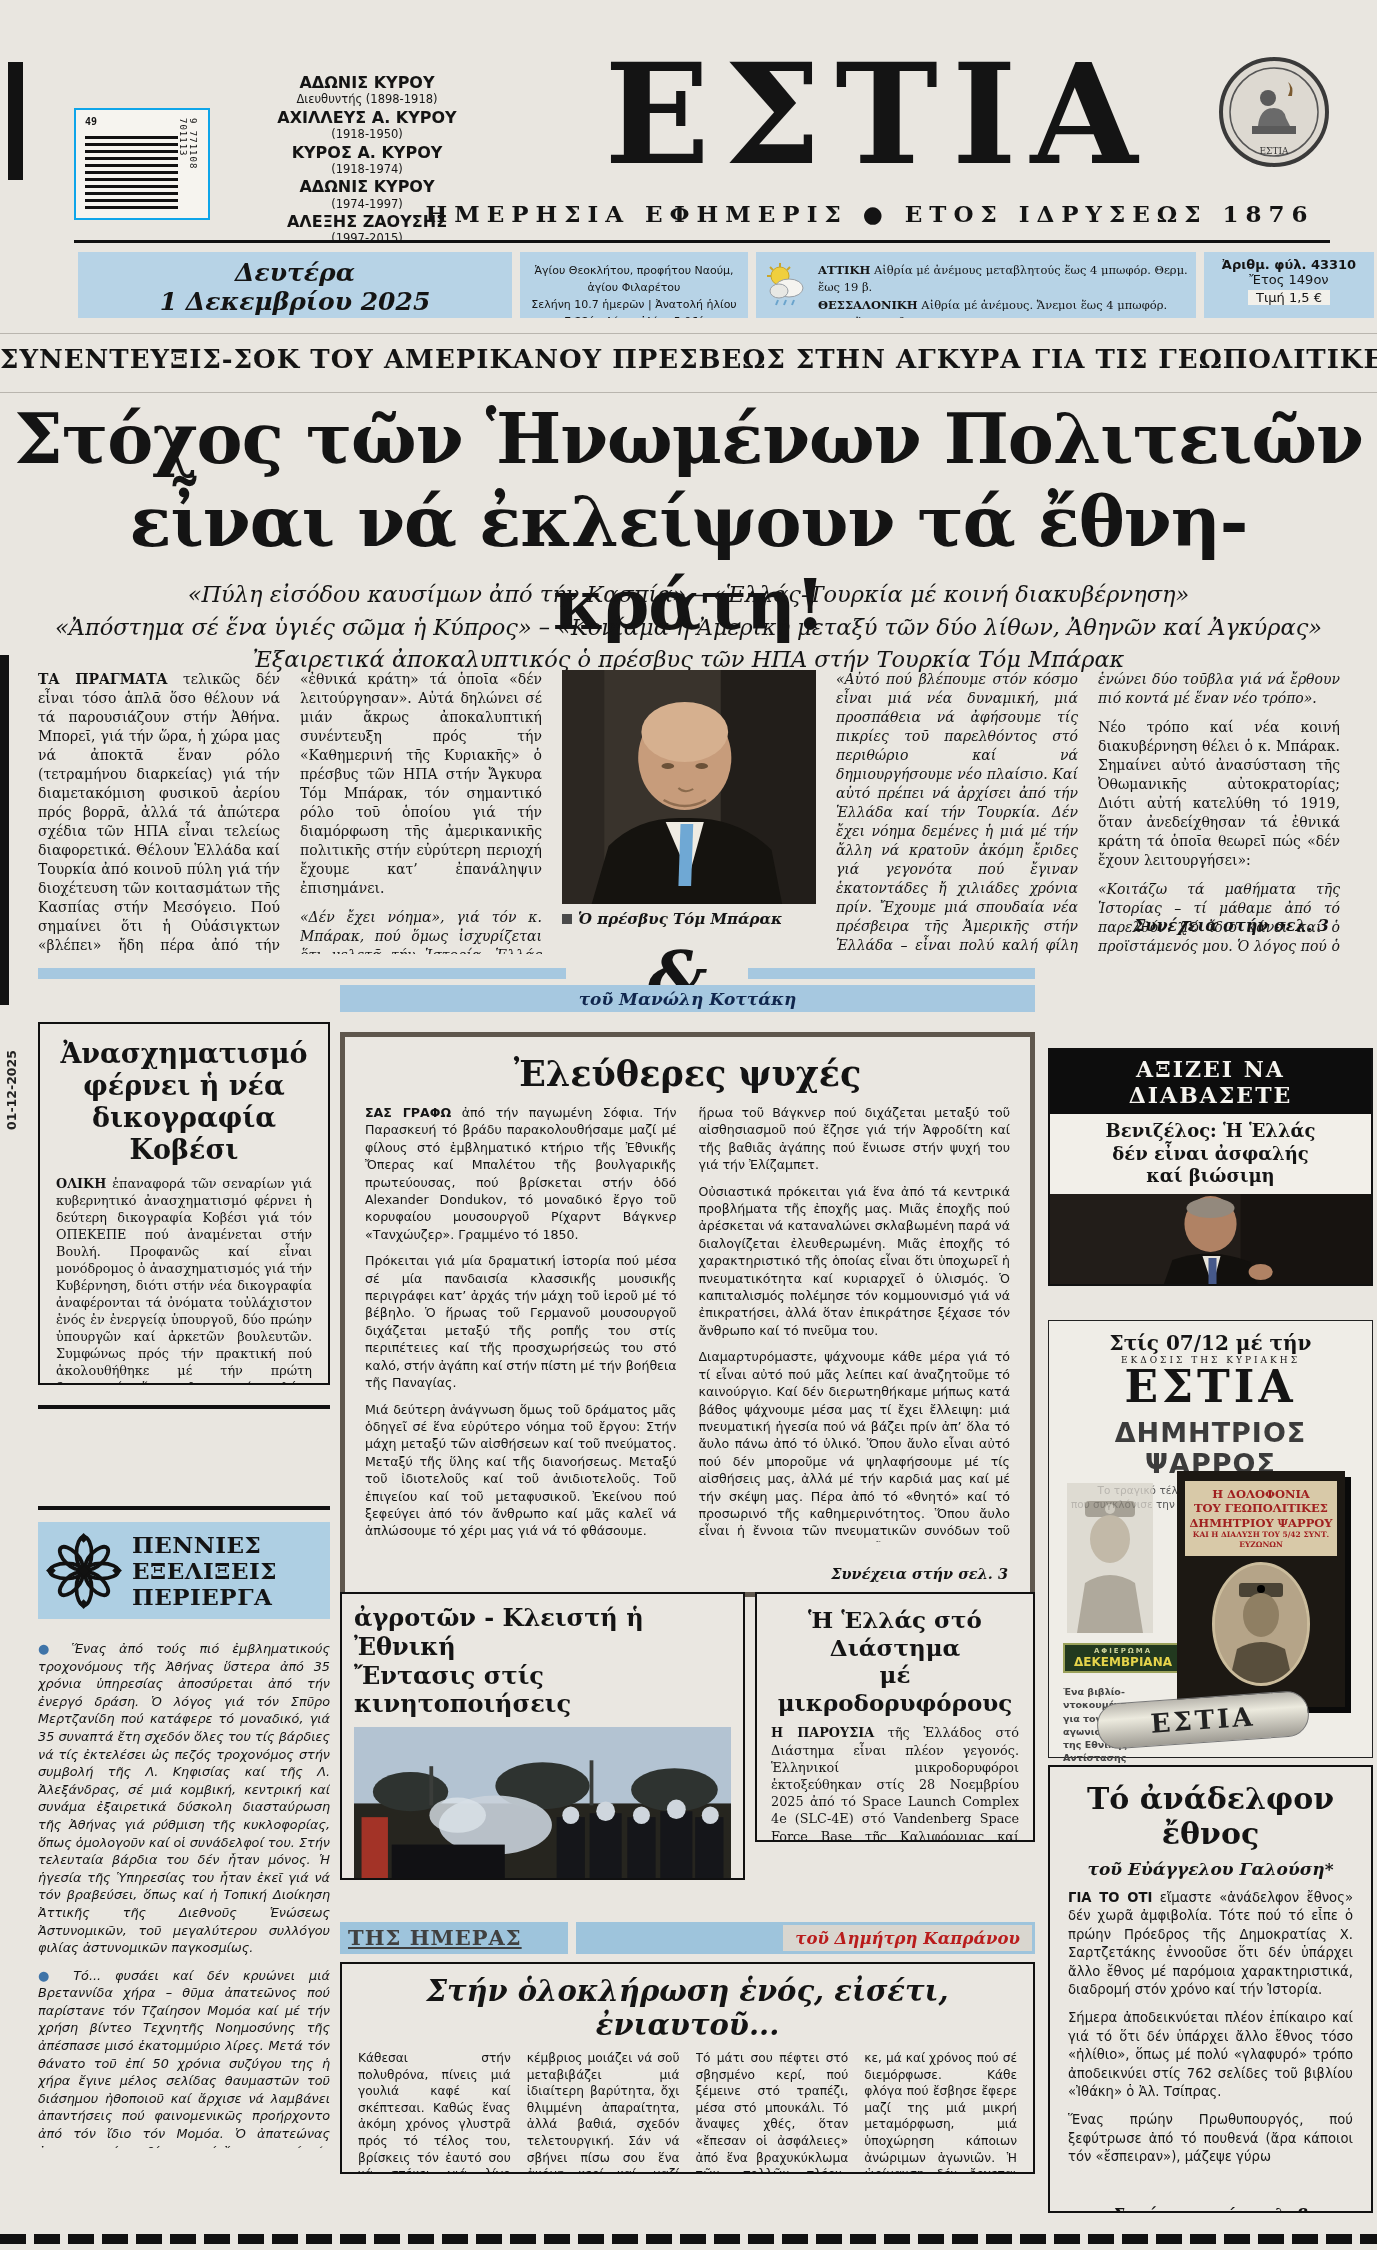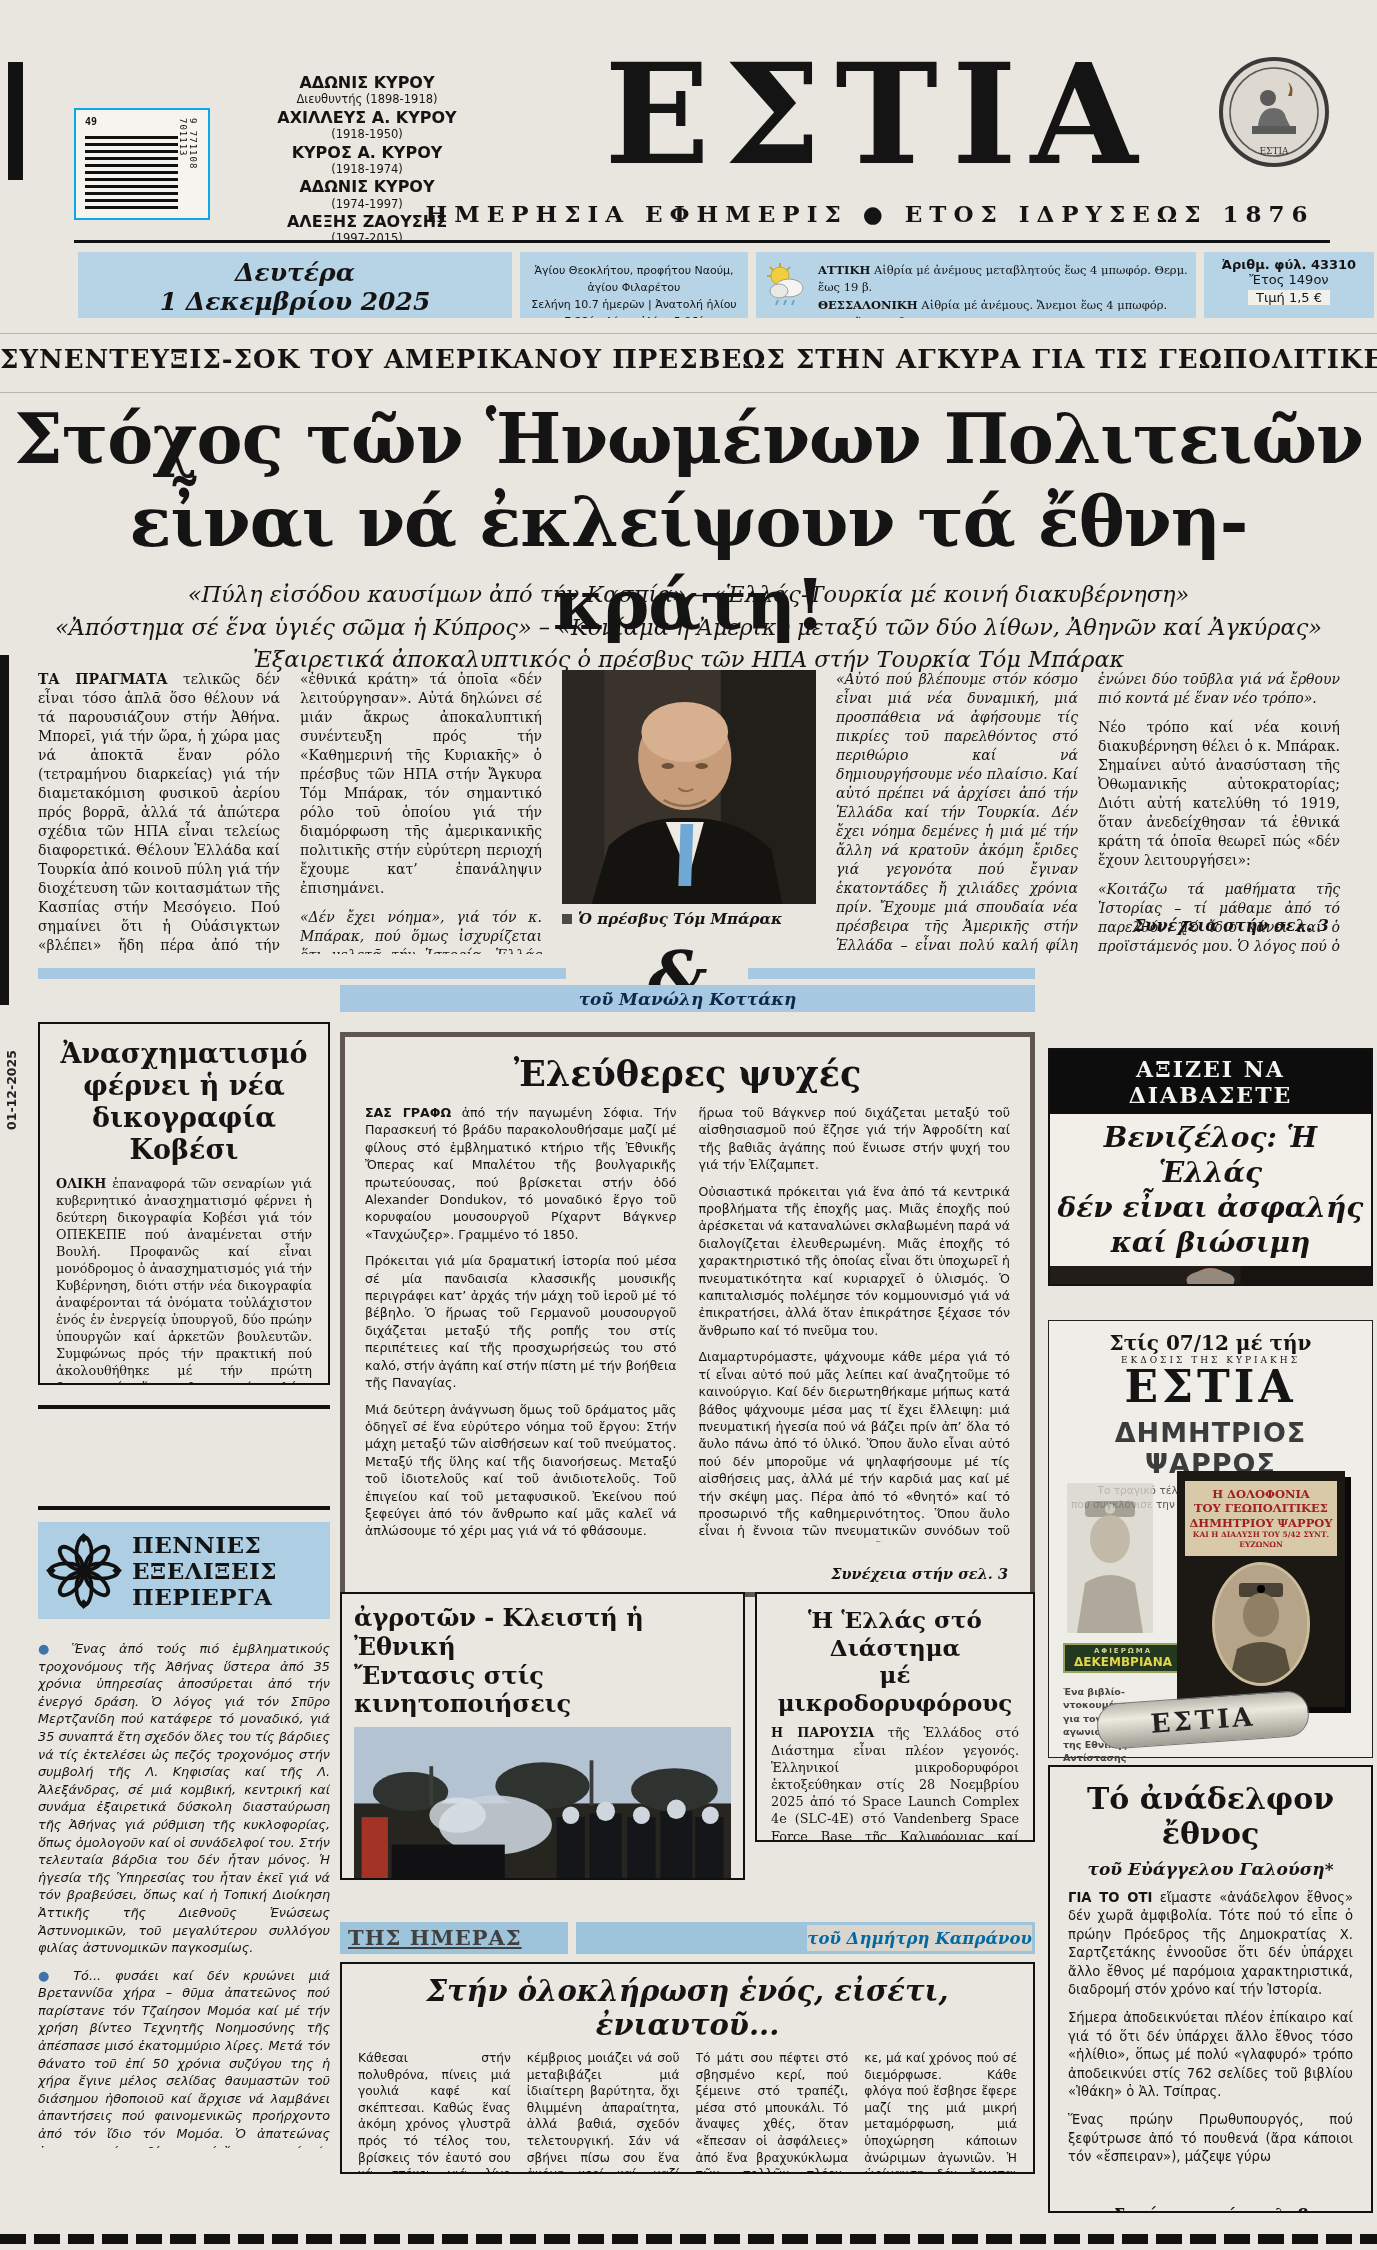--- a/index.html
+++ b/index.html
@@ -63,21 +63,21 @@
   .byline-txt{font-size:17px;font-weight:bold;font-style:italic;color:#10264d;}
   .elth-box{border:5px solid #5f574d;position:absolute;background:#eae7e1;overflow:hidden;}
   .elth-title{font-size:35px;font-weight:bold;}
   .elth-cols{display:flex;gap:22px;padding:0 20px;}
   .ecol{flex:1;font-family:"DejaVu Sans",sans-serif;font-size:12.6px;line-height:17.4px;text-align:justify;overflow:hidden;height:438px;}
   .ecol p{margin:0 0 9px 0;}
   .agro-title{font-size:24px;font-weight:bold;line-height:1.2;}
   .dia-title{font-size:23px;font-weight:bold;line-height:1.2;}
   .dia-body{font-size:12.8px;line-height:17.2px;}
   .axz-head{background:#0d0d0d;color:#f5f3ee;text-align:center;font-size:22px;font-weight:bold;letter-spacing:2px;padding:6px 0;}
-  .axz-title{font-size:28px;font-weight:bold;line-height:1.25;background:#f2efe9;font-style:italic;}
+  .axz-title{font-size:18px;font-weight:bold;line-height:1.25;background:#f2efe9;}
   
   .promo{border:1.5px solid #222;background:#efede7;}
   .promo-top{font-size:20px;font-weight:bold;}
   .promo-ed{font-size:9px;letter-spacing:3px;}
   .promo-logo{font-size:44px;font-weight:bold;letter-spacing:4px;line-height:1;}
   .promo-name{font-family:"DejaVu Sans",sans-serif;font-size:27px;font-weight:bold;color:#3c3c3c;letter-spacing:1px;}
   .promo-sub{font-family:"DejaVu Sans",sans-serif;font-size:10.5px;color:#555;line-height:1.35;}
   .badge{background:#22391f;border:2px solid #9aa15a;color:#e5d34b;font-family:"DejaVu Sans",sans-serif;
      font-size:12px;font-weight:bold;text-align:center;padding:2px 6px;}
   .badge-top{display:block;font-size:7px;color:#cdd39a;letter-spacing:2px;}
@@ -92,21 +92,21 @@
   .roll-txt{font-size:26px;font-weight:bold;letter-spacing:3px;color:#222;}
   
   .ana-title{font-size:30px;font-weight:bold;}
   .ana-by{font-size:17px;font-weight:bold;font-style:italic;}
   .ana-body{font-family:"DejaVu Sans",sans-serif;font-size:13.2px;line-height:18.4px;text-align:justify;}
   .ana-body p{margin:0 0 10px 0;}
   
   .band-seg{position:absolute;background:#9ec4dc;height:32px;}
   .band-title{font-size:21px;font-weight:bold;color:#404040;letter-spacing:1px;line-height:32px;padding-left:8px;text-decoration:underline;}
   .kapranos{position:absolute;right:3px;top:3px;bottom:3px;background:#d9d6cf;display:flex;align-items:center;
-     padding:0 0;font-size:16.5px;font-weight:bold;font-style:italic;color:#0369a1;}
+     padding:0 12px;font-size:16.5px;font-weight:bold;font-style:italic;color:#b91c1c;}
   .imeras-title{font-size:29px;font-weight:bold;font-style:italic;}
   .imeras-cols{display:flex;gap:16px;padding:0 16px;}
   .icol{flex:1;font-family:"DejaVu Sans",sans-serif;font-size:12.2px;line-height:16.6px;text-align:justify;overflow:hidden;height:138px;}
   .amp{font-size:66px;font-style:italic;font-weight:bold;}
   .bluebar{position:absolute;height:11px;background:#a6c8e0;}
   .edge-date{position:absolute;writing-mode:vertical-rl;transform:rotate(180deg);
      font-family:"DejaVu Sans",sans-serif;font-size:12.5px;font-weight:bold;color:#222;}
   .dash-bottom{position:absolute;left:0;top:2234px;width:1377px;height:10px;
      background:repeating-linear-gradient(90deg,#111 0 26px,#e9e6e0 26px 34px);}
 </style>

